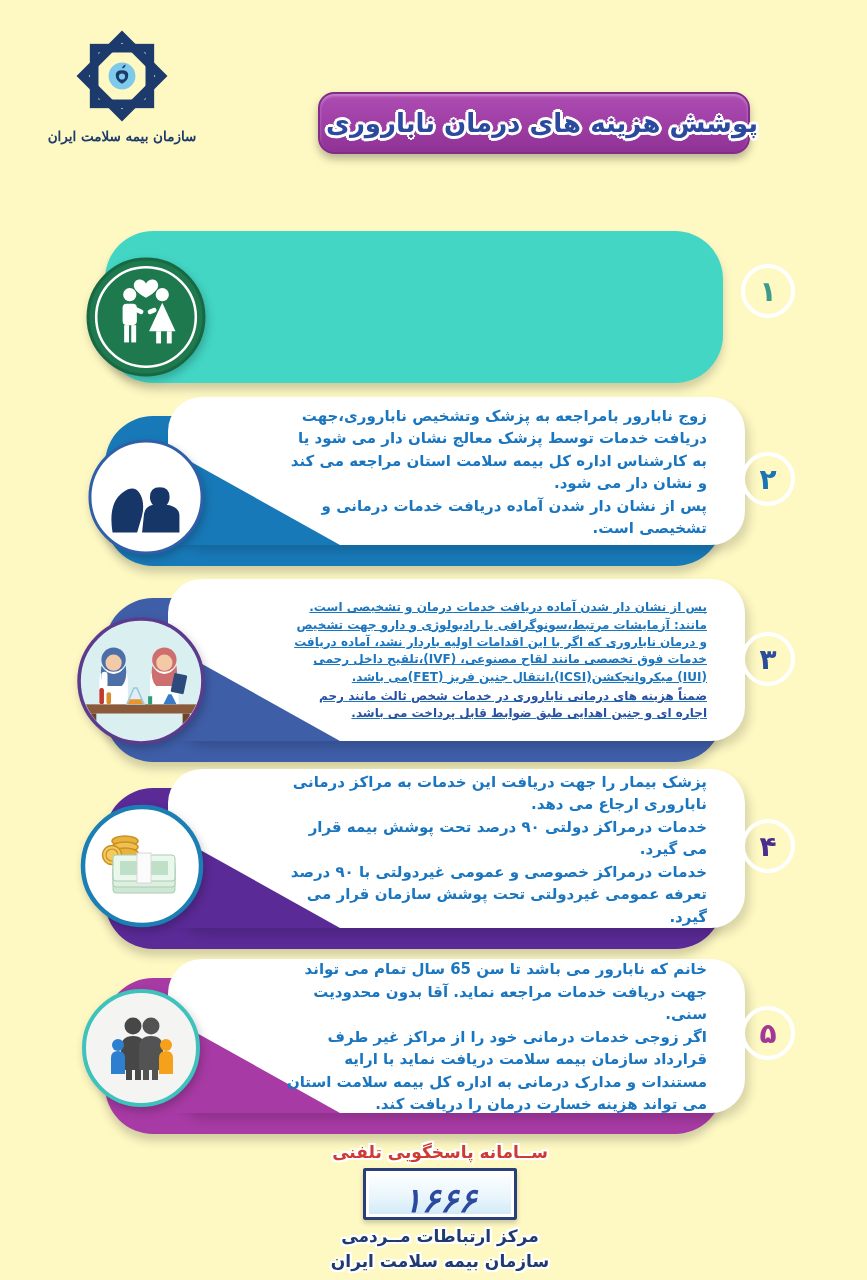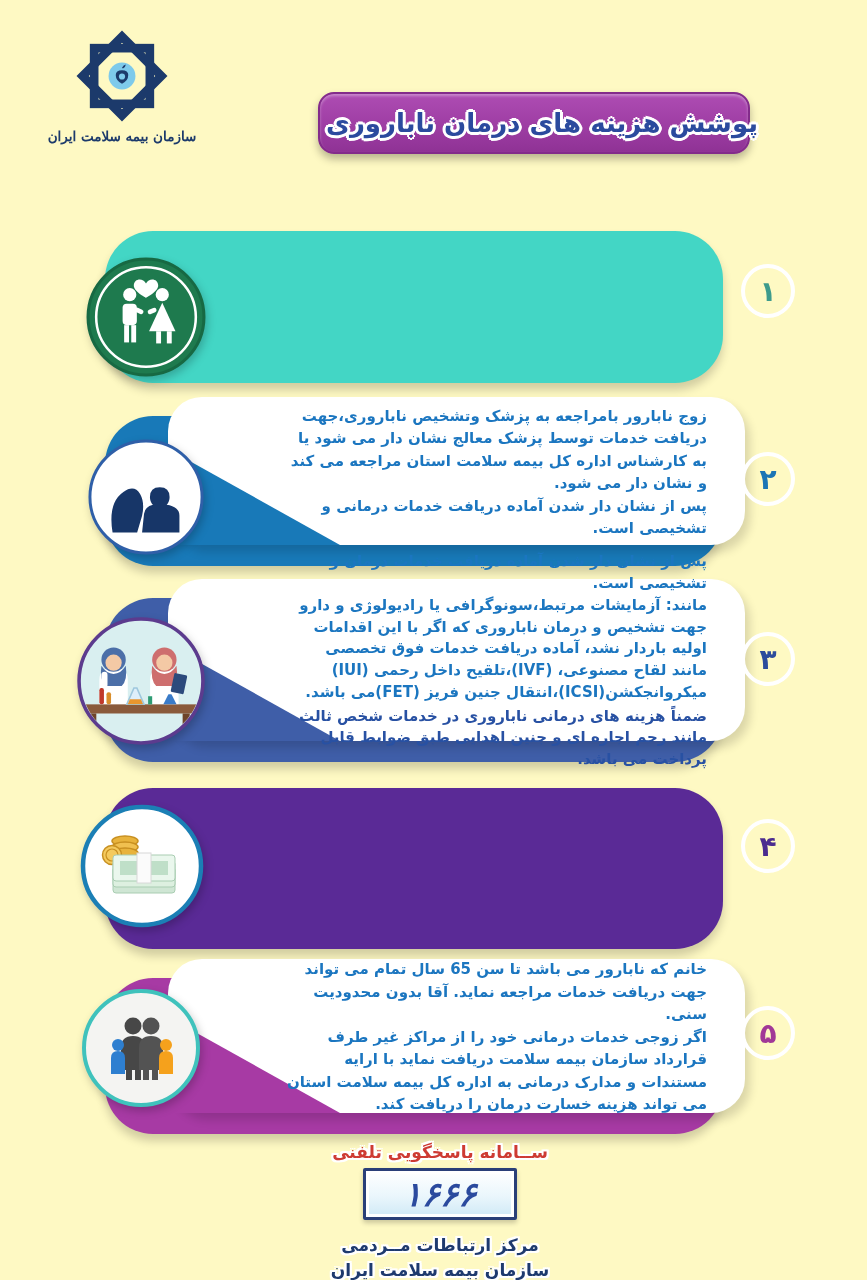--- a/index.html
+++ b/index.html
@@ -42,21 +42,21 @@
     content:"";position:absolute;left:0;bottom:0;width:172px;height:96px;
     background:var(--accent);
     clip-path:polygon(0 0,100% 100%,0 100%);
   }
   .card-text{
     width:100%;padding:16px 38px 14px 118px;box-sizing:border-box;
     text-align:right;color:#1B76C0;font-weight:bold;font-size:15px;line-height:1.5;
     white-space:pre-line;position:relative;z-index:2;
   }
   .card-note{color:#2851A3;margin-top:2px;}
-  .step3 .card-text{font-size:15px;line-height:1.45;}
+  .step3 .card-text{font-size:12px;line-height:1.45;text-decoration:underline;}
   .icon-wrap{position:absolute;z-index:3;filter:drop-shadow(2px 4px 4px rgba(0,0,0,.22));}
   .icon-wrap svg{display:block;}
   
   .step1{top:212px;height:171px;}
   .step2{top:397px;height:169px;}
   .step3{top:579px;height:183px;}
   .step4{top:769px;height:180px;}
   .step5{top:959px;height:175px;}
   .step1 .icon-wrap{left:-10px;top:44px;width:122px;height:122px;}
   .step2 .icon-wrap{left:-8px;top:41px;width:118px;height:118px;}
@@ -70,25 +70,25 @@
     font-size:28px;font-weight:bold;background:transparent;
   }
   .num1{top:264px;} .num2{top:452px;} .num3{top:632px;} .num4{top:819px;} .num5{top:1006px;}
   
   .footer{position:absolute;left:0;top:1142px;width:880px;text-align:center;direction:rtl;}
   .hotline-label{
     font-size:17px;font-weight:bold;color:#CE3B33;
     text-shadow:-2px -2px 0 #fff,2px -2px 0 #fff,-2px 2px 0 #fff,2px 2px 0 #fff,0 -2px 0 #fff,0 2px 0 #fff,-2px 0 0 #fff,2px 0 0 #fff;
   }
   .hotline-box{
-    margin:6px auto 13px auto;width:148px;height:46px;
+    margin:6px auto 4px auto;width:148px;height:46px;
     border:3px solid #2A3F78;border-radius:2px;
     background:linear-gradient(180deg,#ffffff 0%,#eaf6fc 55%,#cfe9f6 100%);
     box-shadow:inset 0 0 0 3px #fff, 0 3px 5px rgba(0,0,0,.2);
-    display:flex;align-items:center;justify-content:center;
+    display:flex;align-items:flex-end;justify-content:center;
   }
   .hotline-number{font-size:34px;font-weight:bold;font-style:italic;color:#2B4A9E;line-height:1;}
   .footer-line{
     font-size:17px;font-weight:bold;color:#1E3A6E;line-height:1.45;
     text-shadow:-2px -2px 0 #fff,2px -2px 0 #fff,-2px 2px 0 #fff,2px 2px 0 #fff,0 -2px 0 #fff,0 2px 0 #fff,-2px 0 0 #fff,2px 0 0 #fff;
   }
 </style>
 </head>
 <body>
 
@@ -194,20 +194,25 @@
           <rect x="31" y="76" width="4.5" height="12" rx="2" fill="#D98E2B"></rect>
           <path d="M92 78 l-5 10 h13 l-5-10 z" fill="#3A7BC8"></path>
           <rect x="72" y="80" width="4" height="8" fill="#2E9C74"></rect>
         </g>
       </svg>
     </div>
   </div>
 
   <div class="step step4" style="--accent: #5A2A96;">
     <div class="accent"></div>
+    <div class="card">
+      <div class="card-text">پزشک بیمار را جهت دریافت این خدمات به مراکز درمانی ناباروری ارجاع می دهد.
+خدمات درمراکز دولتی ۹۰ درصد تحت پوشش بیمه قرار می گیرد.
+خدمات درمراکز خصوصی و عمومی غیردولتی با ۹۰ درصد تعرفه عمومی غیردولتی تحت پوشش سازمان قرار می گیرد.</div>
+    </div>
     <div class="icon-wrap">
       <svg viewBox="0 0 126 126" width="100%" height="100%">
         <circle cx="63" cy="63" r="59" fill="#fff" stroke="#1B7FB5" stroke-width="4.5"></circle>
         <ellipse cx="46" cy="38" rx="13" ry="5" fill="#E8B33C" stroke="#C89021" stroke-width="1.5"></ellipse>
         <ellipse cx="46" cy="44" rx="13" ry="5" fill="#F0C050" stroke="#C89021" stroke-width="1.5"></ellipse>
         <ellipse cx="46" cy="50" rx="13" ry="5" fill="#E8B33C" stroke="#C89021" stroke-width="1.5"></ellipse>
         <circle cx="33" cy="52" r="9.5" fill="#F4CA5E" stroke="#C89021" stroke-width="1.5"></circle>
         <circle cx="33" cy="52" r="6" fill="none" stroke="#C89021" stroke-width="1.2"></circle>
         <g>
           <rect x="34" y="64" width="62" height="26" rx="3" fill="#CFE6D4" stroke="#A9CDB2"></rect>

